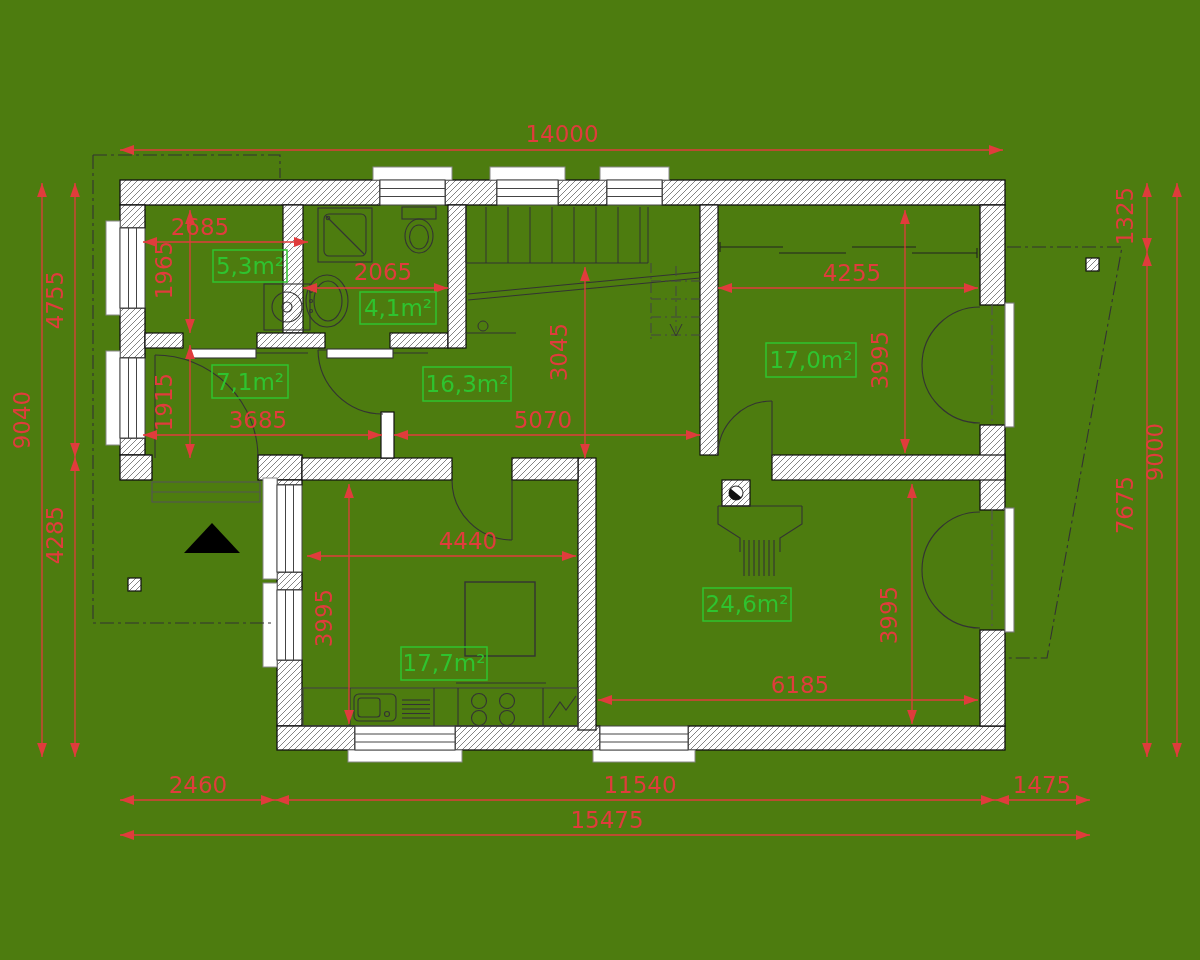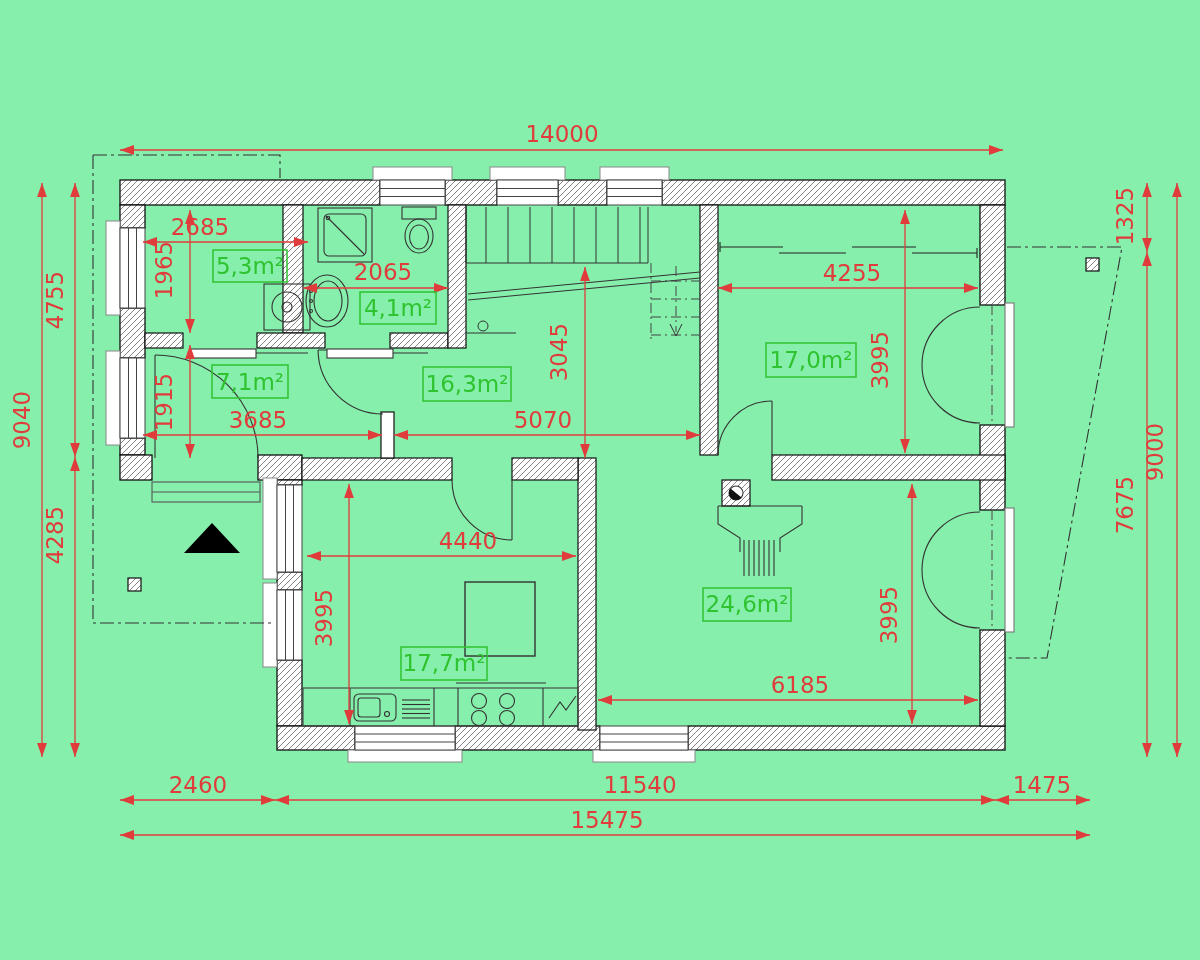--- a/index.html
+++ b/index.html
@@ -1,16 +1,16 @@
 <!DOCTYPE html>
 <html><head>
 <meta charset="utf-8">
 <style>
   html,body{margin:0;padding:0;background:#fff;}
-  .stage{position:relative;width:1200px;height:960px;background:#86efac;overflow:hidden;
+  .stage{position:relative;width:1200px;height:960px;background:#4d7c0f;overflow:hidden;
          font-family:"DejaVu Sans", sans-serif;}
   svg{display:block;}
   text{font-family:"DejaVu Sans", sans-serif;}
   .dimtxt{fill:#e03c3c;font-size:23px;}
   .areatxt{fill:#2fc32f;font-size:23px;}
 </style>
 </head>
 <body>
 
 <div class="stage">

